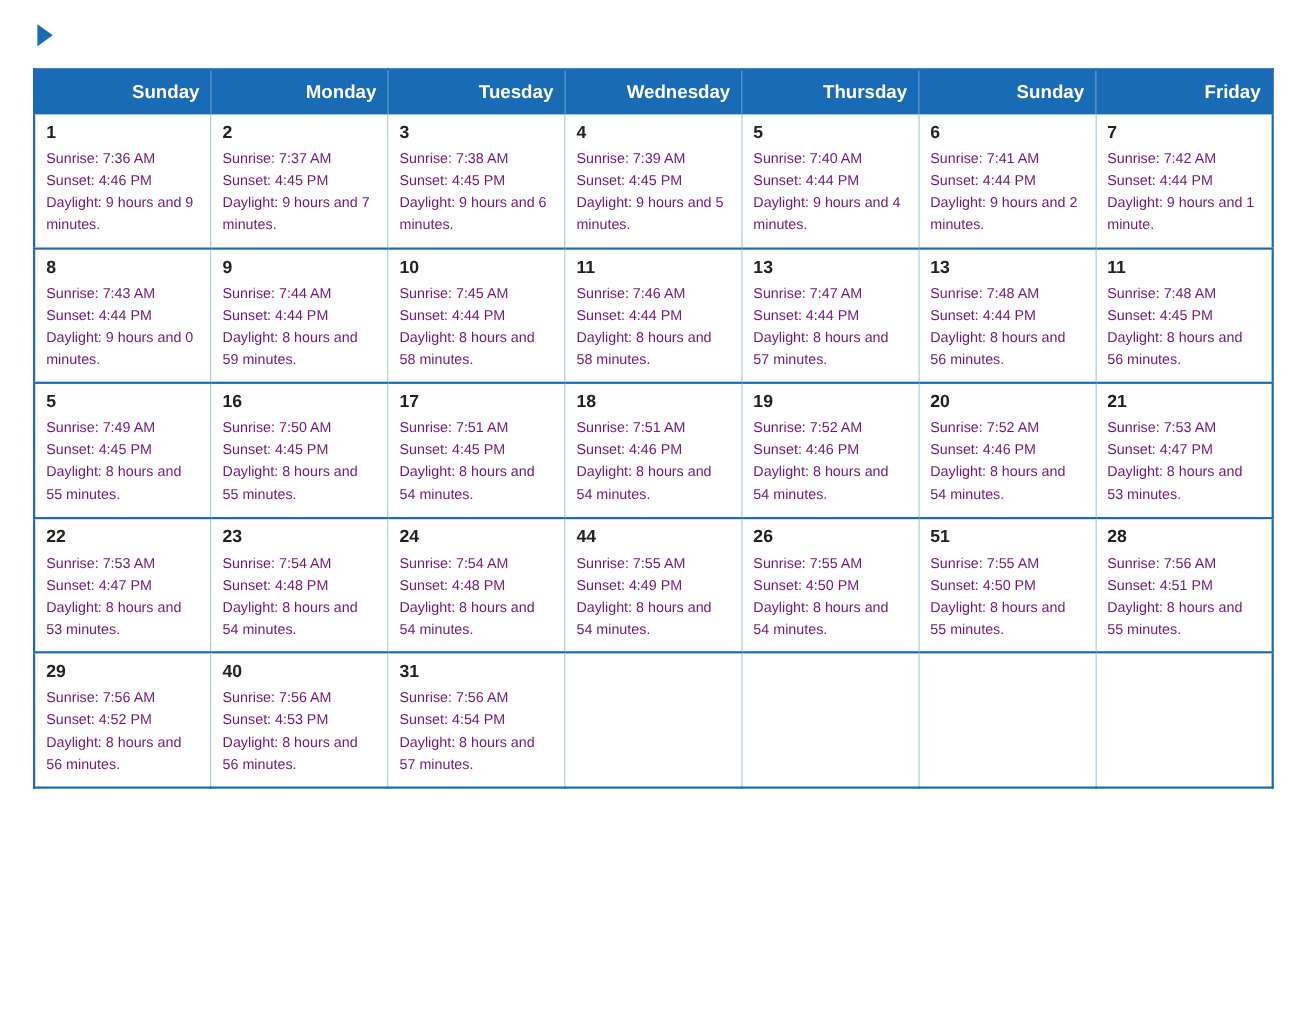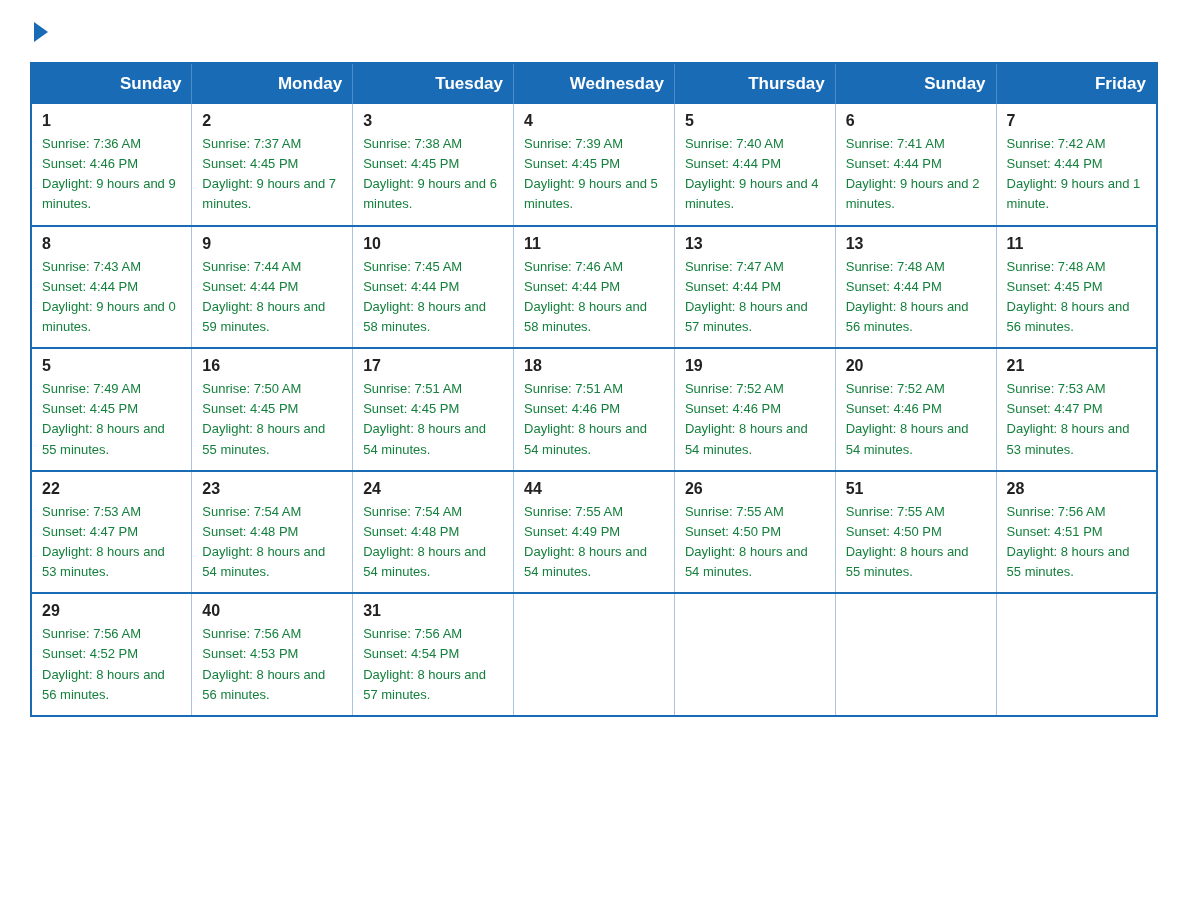--- a/index.html
+++ b/index.html
@@ -96,21 +96,21 @@
     .day-number {
       font-size: 16px;
       font-weight: bold;
       color: #222;
       display: block;
       margin-bottom: 4px;
     }
     .day-info {
       font-size: 13px;
       line-height: 1.55;
-      color: #15803d;
+      color: #701a75;
     }
     .empty-cell {
       background: #fff;
     }
   </style>
 </head>
 <body>
 
 <div class="header">
   <div class="logo">

